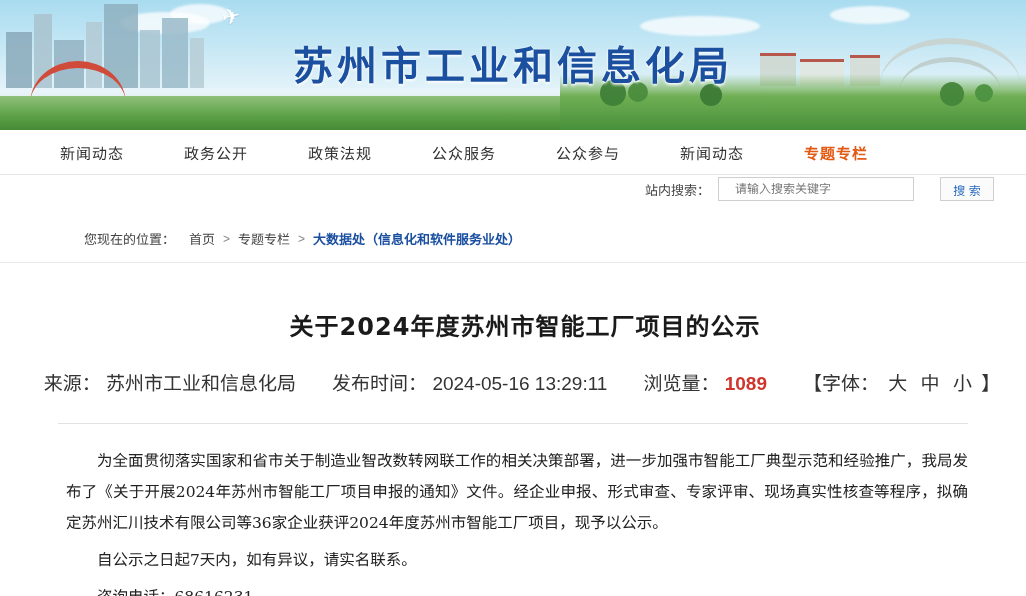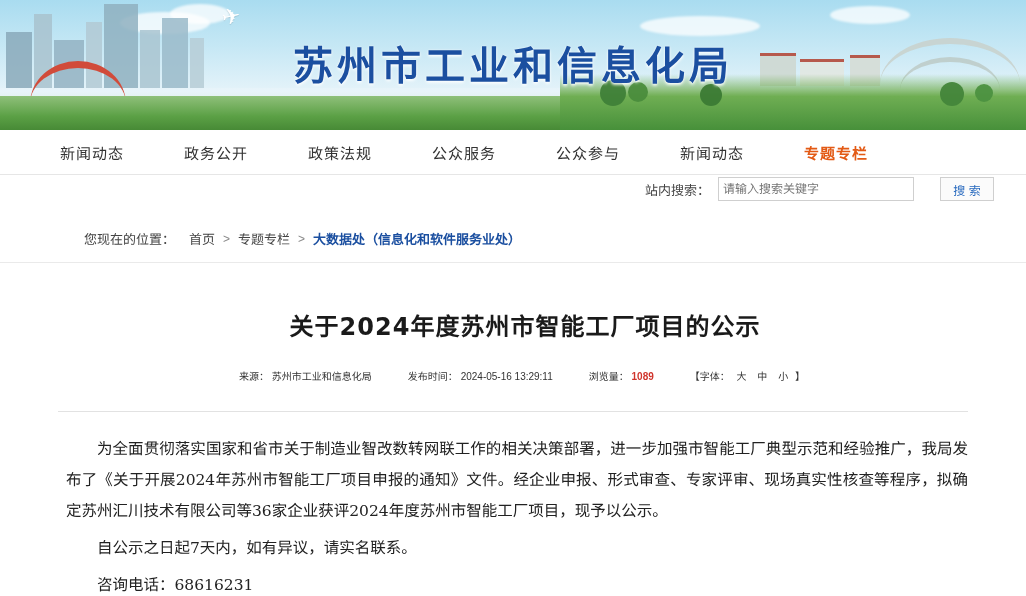--- a/index.html
+++ b/index.html
@@ -164,21 +164,21 @@
     color: #444;
     margin-right: 8px;
   }
   .search-input {
     width: 196px;
     height: 24px;
     border: 1px solid #cfcfcf;
     background: #fff;
     font-size: 12px;
     color: #999;
-    padding: 0 4px;
+    padding: 0 16px;
     box-sizing: border-box;
     outline: none;
     font-family: "Liberation Sans", sans-serif;
   }
   .search-btn {
     margin-left: 26px;
     width: 54px;
     height: 24px;
     border: 1px solid #cfcfcf;
     background: #fbfbfb;
@@ -235,21 +235,21 @@
     color: #1a1a1a;
     letter-spacing: 1px;
     font-family: "DejaVu Sans", "Liberation Sans", sans-serif;
     padding-left: 24px;
   }
   .art-meta {
     margin-top: 26px;
     display: flex;
     justify-content: center;
     align-items: center;
-    font-size: 10px;
+    font-size: 19px;
     color: #333;
   }
   .meta-block { margin: 0 18px; white-space: nowrap; }
   .meta-label { color: #333; }
   .meta-value { color: #333; }
   .meta-views { color: #d0342c; font-weight: bold; }
   .font-sizer { margin-left: 18px; color: #333; white-space: nowrap; }
   .fs-opt { cursor: pointer; margin: 0 4px; }
 
   .divider {

